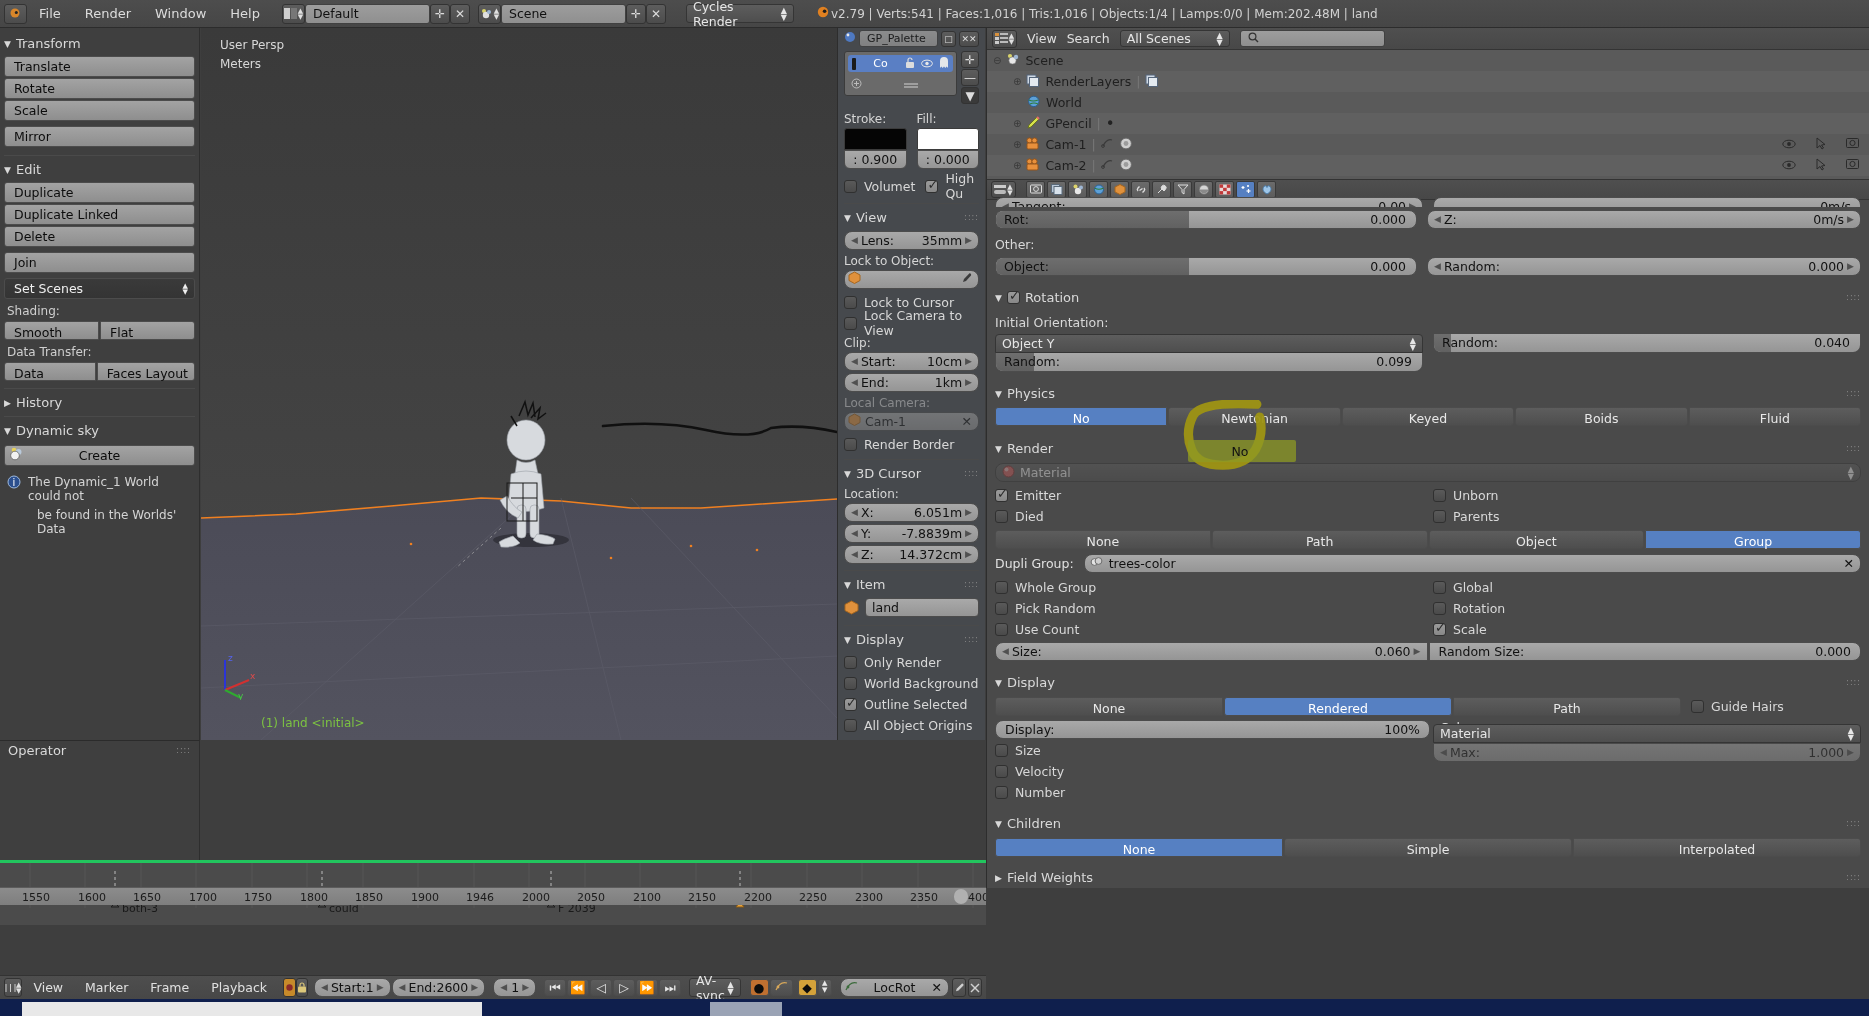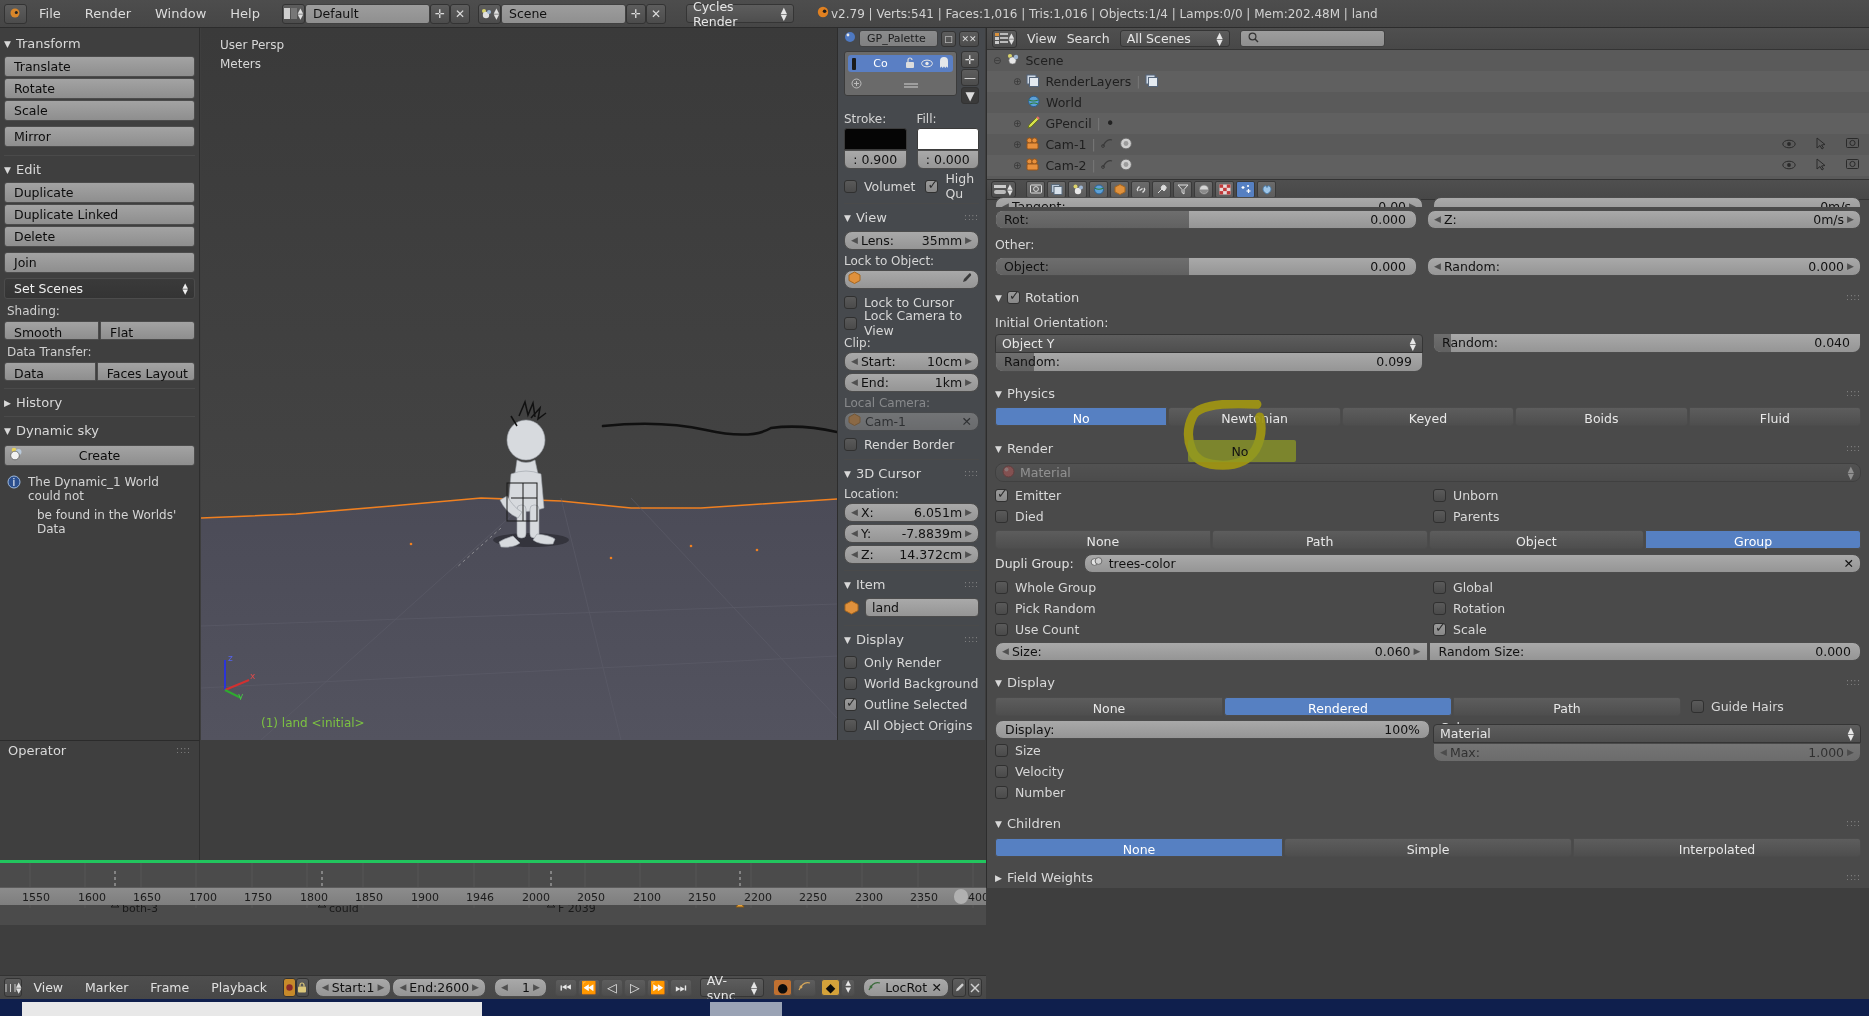--- a/index.html
+++ b/index.html
@@ -1383,21 +1383,21 @@
       <svg width="13" height="12" viewBox="0 0 13 12">
           <path d="M1 10 Q5 1 12 3" fill="none" stroke="#d8a85a" stroke-width="1.2"></path>
           <circle cx="3" cy="7" r="1.4" fill="#d8a85a"></circle>
         </svg>
     </div>
   </div>
   <div style="display:flex;margin-left:5px;gap:1px">
     <div class="btn" style="width:19px;text-align:center;padding:0;background:#d4a23a">◆</div>
     <div class="btn dark" style="width:14px;text-align:center;padding:0;font-size:7px;line-height:7px">▲<br>▼</div>
   </div>
-  <div class="num" style="width:128px;margin-left:8px;padding-left:4px;gap:4px">
+  <div class="num" style="width:128px;margin-left:8px;padding-left:4px;gap:16px">
     <span>
       <svg width="13" height="12" viewBox="0 0 13 12">
           <path d="M1 10 Q5 1 12 3" fill="none" stroke="#3a6a3a" stroke-width="1.2"></path>
           <circle cx="3" cy="7" r="1.4" fill="#3a6a3a"></circle>
         </svg>
     </span>
     <span style="flex:1">LocRot</span>
     <span>✕</span>
   </div>
   <div class="minibtn" style="width:19px;height:19px;margin-left:3px">

